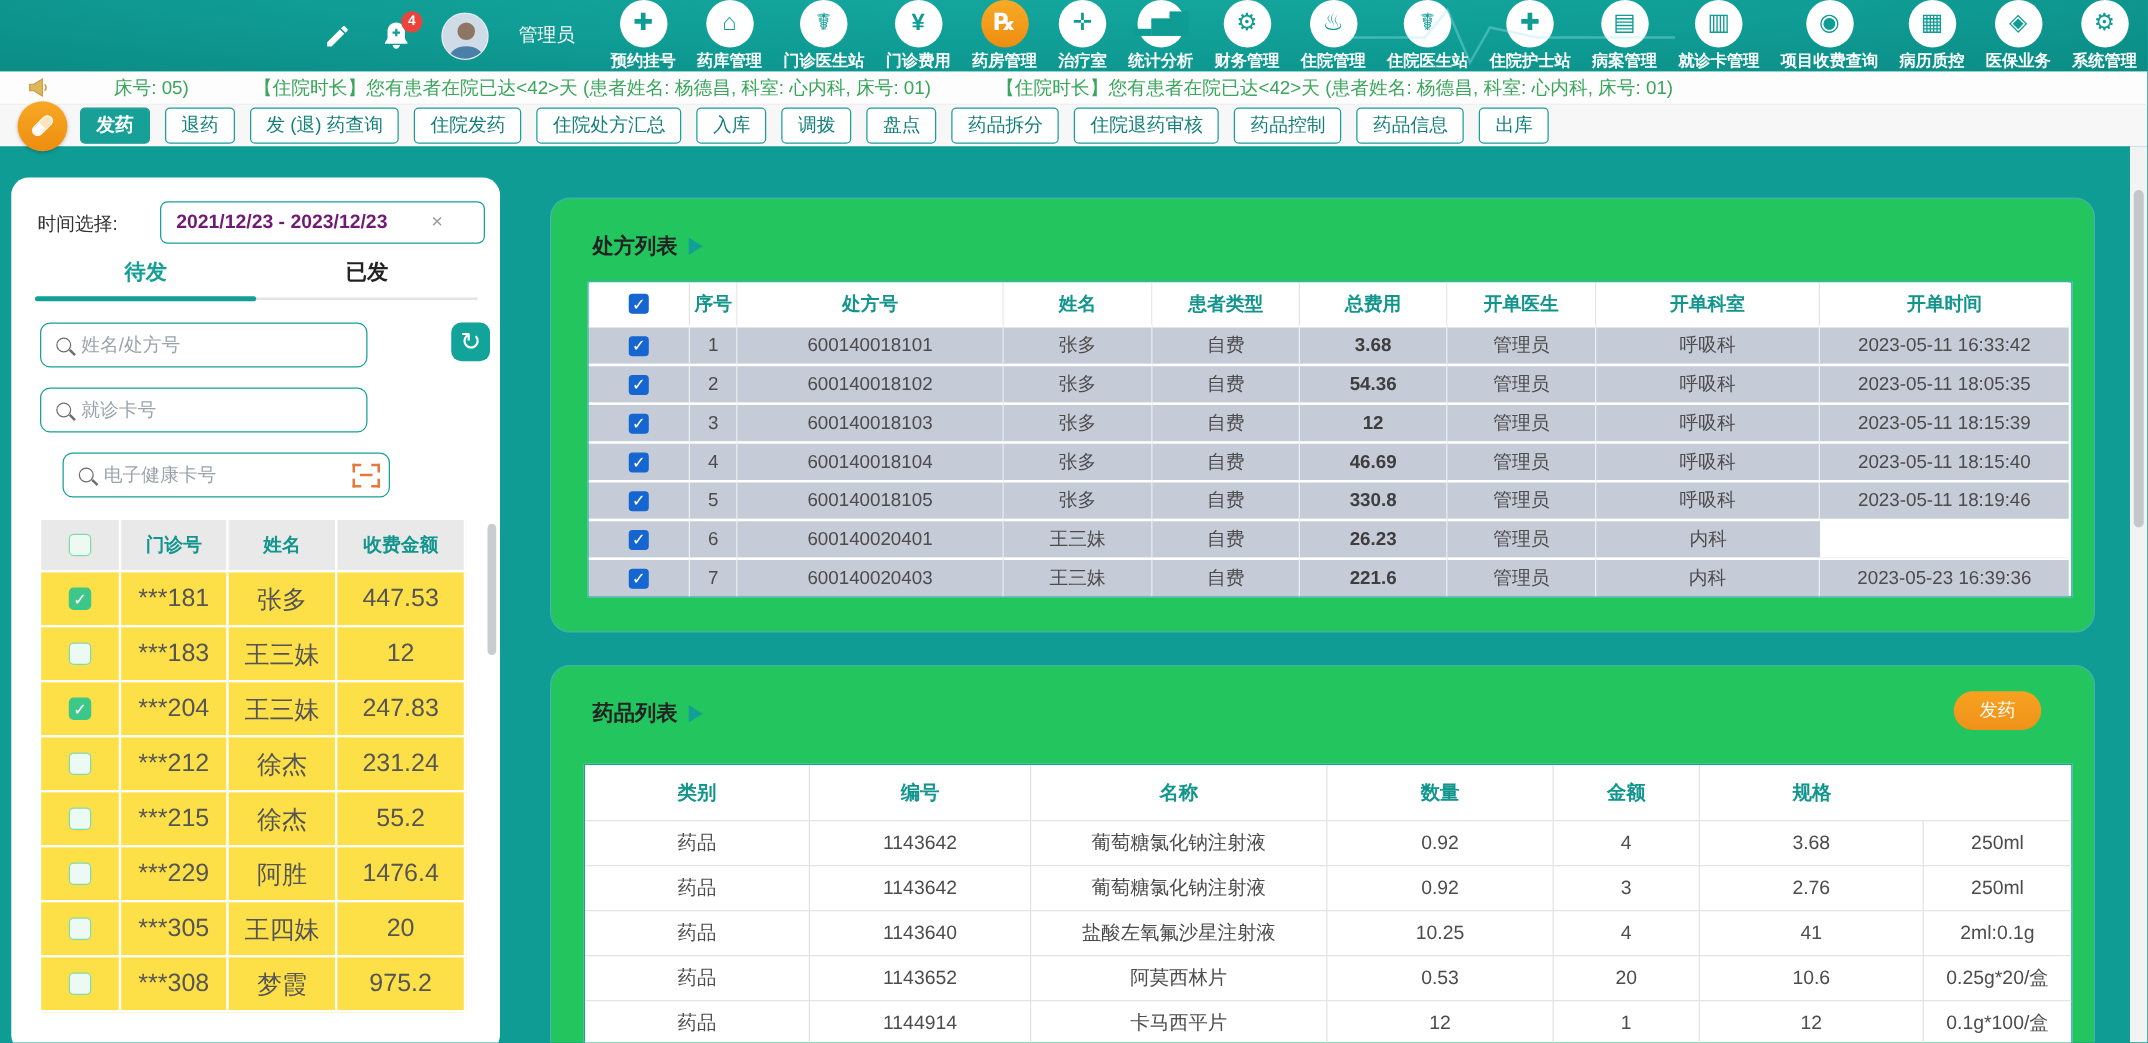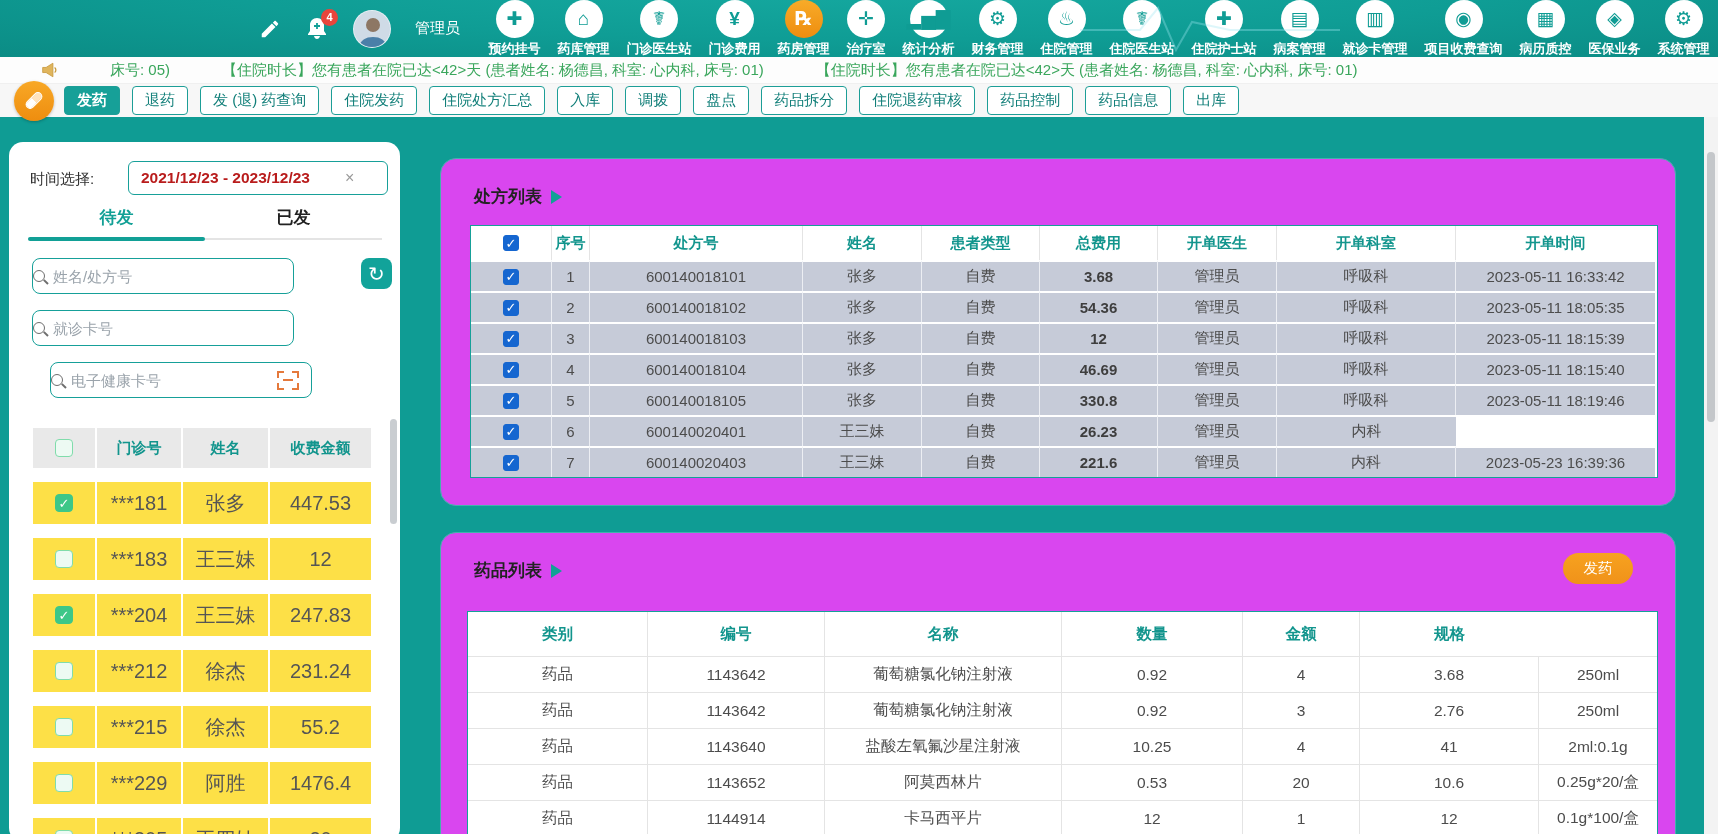--- a/index.html
+++ b/index.html
@@ -19,21 +19,21 @@
   .nav-right { margin-left:auto; display:flex; align-items:center; gap:24px; padding-right:20px; }
   .icon-btn { position:relative; cursor:pointer; display:flex; align-items:center; }
   .badge { position:absolute; top:-7px; right:-9px; min-width:17px; height:17px; border-radius:9px;
     background:#e8453c; color:#fff; font-size:11px; font-weight:bold; display:flex; align-items:center;
     justify-content:center; padding:0 4px; }
   .avatar { width:38px; height:38px; border-radius:50%; background:#dfe9f2; overflow:hidden; border:1px solid #ffffff55; }
   .admin-label { color:#fff; font-size:15px; }
 
   
   .notice-bar { position:absolute; left:0; top:57px; width:1718px; height:27px; background:#fdfdfd;
-    display:flex; align-items:center; gap:52px; padding-left:41px; overflow:hidden; border-bottom:1px solid #f0f0f0; }
+    display:flex; align-items:center; gap:52px; padding-left:22px; overflow:hidden; border-bottom:1px solid #f0f0f0; }
   .notice-seg { color:#3aa65c; font-size:15px; white-space:nowrap; }
   .horn { flex:0 0 auto; }
 
   
   .toolbar { position:absolute; left:0; top:84px; width:1718px; height:33px; background:#f7f7f7;
     display:flex; align-items:center; padding-left:14px; }
   .tool-circle { width:40px; height:40px; border-radius:50%; background:linear-gradient(180deg,#f8a826,#ee8d0f);
     display:flex; align-items:center; justify-content:center; margin-right:10px; position:relative; top:0px;
     box-shadow:0 1px 3px rgba(0,0,0,.25); cursor:pointer; flex:0 0 auto; }
   .pill { width:20px; height:9px; background:linear-gradient(90deg,#ffffff 50%,#ffe3bd 50%); border-radius:5px;
@@ -42,28 +42,28 @@
     border-radius:4px; color:#117f79; font-size:15px; display:flex; align-items:center; cursor:pointer; white-space:nowrap; }
   .tb-btn.active { background:#16a098; color:#fff; font-weight:bold; }
 
   
   .left-card { position:absolute; left:9px; top:142px; width:391px; height:700px; background:#fff;
     border-radius:14px; z-index:2; }
   .time-label { position:absolute; left:21px; top:28px; font-size:15px; color:#333; }
   .date-input { position:absolute; left:119px; top:19px; width:260px; height:34px; border:1.5px solid #17a099;
     border-radius:6px; background:#fff; display:flex; align-items:center; cursor:pointer; }
   .date-input input { border:none; outline:none; width:214px; padding-left:12px; font-size:15.5px; font-weight:bold;
-    color:#b91c1c; font-family:inherit; background:transparent; }
+    color:#701a75; font-family:inherit; background:transparent; }
   .date-clear { color:#9a9a9a; font-size:16px; margin-left:2px; cursor:pointer; }
   .tabs { position:absolute; left:19px; top:56px; width:354px; height:42px; display:flex; border-bottom:2px solid #e4e4e4; }
   .tab { flex:1; text-align:center; font-size:17px; font-weight:bold; color:#222; padding-top:8px; cursor:pointer; position:relative; }
   .tab.active { color:#12a096; }
   .tab.active::after { content:""; position:absolute; left:0; right:0; bottom:-3px; height:4px; background:#12a096; border-radius:2px; }
   .search-box { position:absolute; left:23px; width:262px; height:36px; border:1.5px solid #16a099; border-radius:8px;
-    display:flex; align-items:center; background:#fff; }
+    display:flex; align-items:center; padding-left:12px; background:#fff; }
   .search-box input { border:none; outline:none; flex:1; font-size:15px; color:#444; font-family:inherit; background:transparent; }
   .search-box input::placeholder { color:#9aa3ab; }
   .mag { width:12px; height:12px; border:1.7px solid #6e6e6e; border-radius:50%; position:relative; margin-right:8px; flex:0 0 auto; }
   .mag::after { content:""; position:absolute; width:6px; height:1.7px; background:#6e6e6e; transform:rotate(45deg);
     right:-5px; bottom:-2px; }
   .refresh-btn { position:absolute; left:352px; top:116px; width:31px; height:31px; background:#12a39a; border-radius:8px;
     color:#fff; font-size:20px; display:flex; align-items:center; justify-content:center; cursor:pointer; }
   .scan-icon { position:relative; width:22px; height:19px; margin-right:12px; cursor:pointer; flex:0 0 auto; }
   .scan-icon i { position:absolute; width:7px; height:7px; border:0 solid #e5793b; }
   .scan-icon i:nth-child(1){ left:0; top:0; border-left-width:2px; border-top-width:2px; }
@@ -80,25 +80,25 @@
   .checkbox.blue { width:16px; height:16px; border-radius:3px; background:#fff; border:1px solid #8a8a8a; }
   .checkbox.blue.checked { background:#1566d0; border-color:#1566d0; }
   .checkbox.checked::after { content:"✓"; color:#fff; font-size:13px; font-weight:bold; line-height:1; }
 
   
   .pt-table { position:absolute; left:24px; top:274px; width:340px; }
   .pt-grid { display:grid; grid-template-columns:64px 86px 87px 103px; }
   .pt-head .cell { background:#e9e9e9; height:42px; color:#12958d; font-size:15px; font-weight:bold; }
   .pt-row .cell { background:#fde047; height:44px; color:#555; font-size:20px; }
   .pt-table .cell { display:flex; align-items:center; justify-content:center;
-    border-right:2px solid #fff; border-bottom:2px solid #fff;margin-top:12px; }
+    border-right:2px solid #fff; border-bottom:2px solid #fff; }
   .lc-scroll { position:absolute; left:381px; top:277px; width:7px; height:105px; background:#c9cdd1; border-radius:4px; cursor:pointer; }
 
   
-  .panel { position:absolute; left:440px; width:1236px; background:#d946ef; border:1px solid #41b4ac;
+  .panel { position:absolute; left:440px; width:1236px; background:#22c55e; border:1px solid #41b4ac;
     border-radius:16px; z-index:2; }
   .panel.rx { top:158px; height:348px; }
   .panel.drug { top:532px; height:310px; border-bottom-left-radius:0; border-bottom-right-radius:0; }
   .panel-title { position:absolute; left:33px; display:flex; align-items:center; gap:9px;
     font-size:17px; font-weight:bold; color:#222; }
   .panel.rx .panel-title { top:26px; }
   .panel.drug .panel-title { top:26px; }
   .play-tri { width:0; height:0; border-left:11px solid #12a096; border-top:7px solid transparent;
     border-bottom:7px solid transparent; cursor:pointer; }
   .dispense-btn { position:absolute; right:42px; top:20px; width:70px; height:31px; border-radius:16px;

